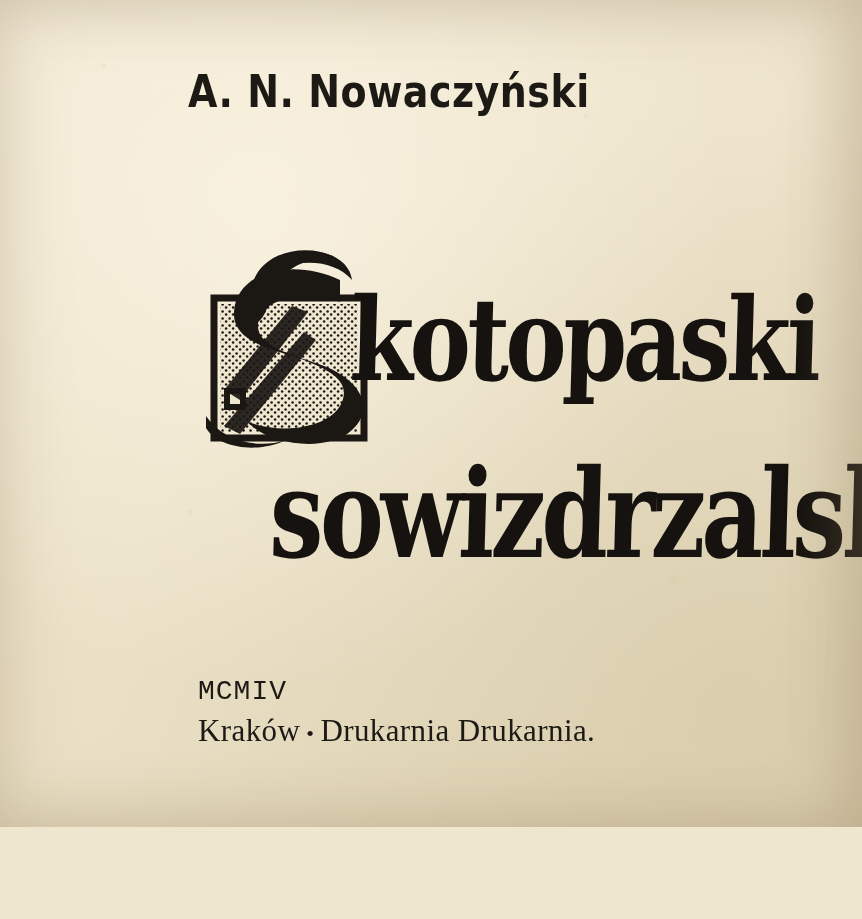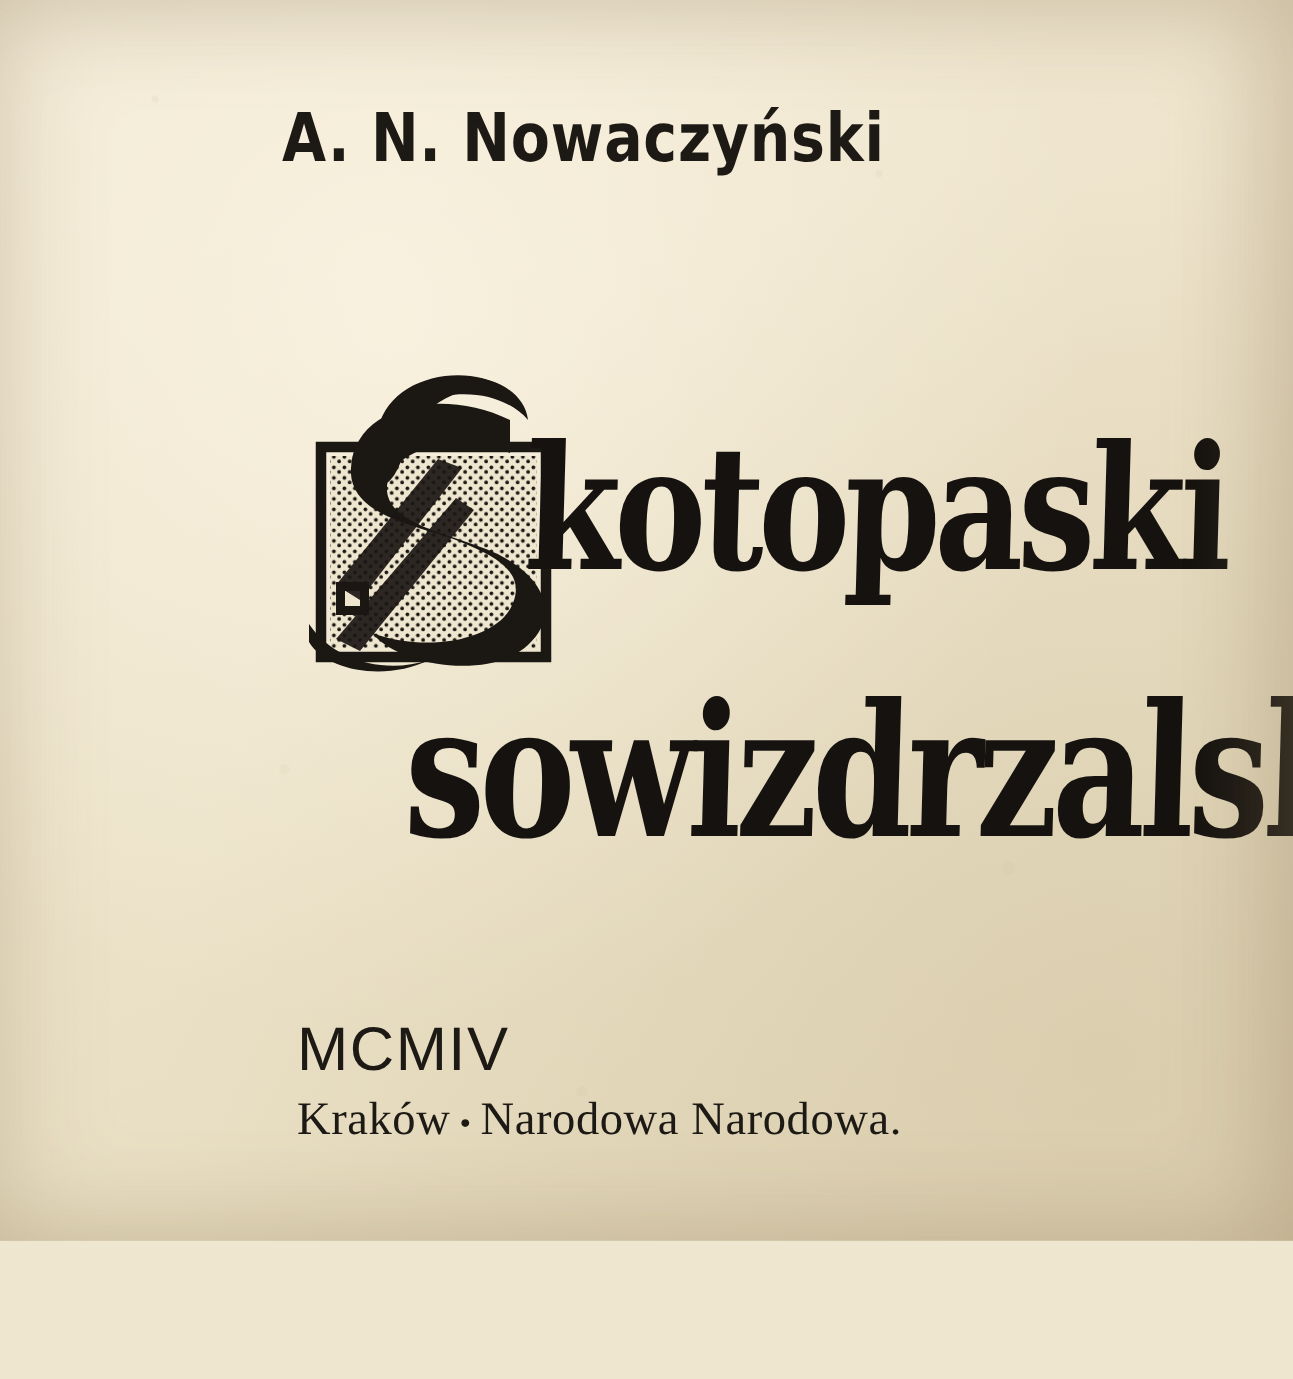--- a/index.html
+++ b/index.html
@@ -102,22 +102,22 @@
   }
 
   
   .imprint {
     position: absolute;
     left: 198px;
     top: 676px;
     color: #1d1a16;
   }
   .imprint-year {
-    font-family: Liberation Sans, sans-serif;
-    font-size: 41px;
+    font-family: Liberation Mono, monospace;
+    font-size: 28px;
     letter-spacing: 1px;
     line-height: 1.15;
   }
   .imprint-place {
     font-family: "Liberation Serif", serif;
     font-size: 31px;
     letter-spacing: 0.4px;
     line-height: 1.25;
     margin-top: 4px;
     white-space: nowrap;
@@ -173,18 +173,18 @@
     </div>
 
     <div class="title-line title-line-1">kotopaski</div>
 
     <div class="title-line title-line-2">sowizdrzalskie</div>
   </div>
 
   <div class="imprint">
     <div class="imprint-year">MCMIV</div>
     <div class="imprint-place">
-      <span>Kraków</span><span class="imprint-dot">•</span><span>Narodowa Narodowa.</span>
+      <span>Kraków</span><span class="imprint-dot">•</span><span>Drukarnia Drukarnia.</span>
     </div>
   </div>
 
   <div class="edge-shade"></div>
 </div>
 
 </body></html>

